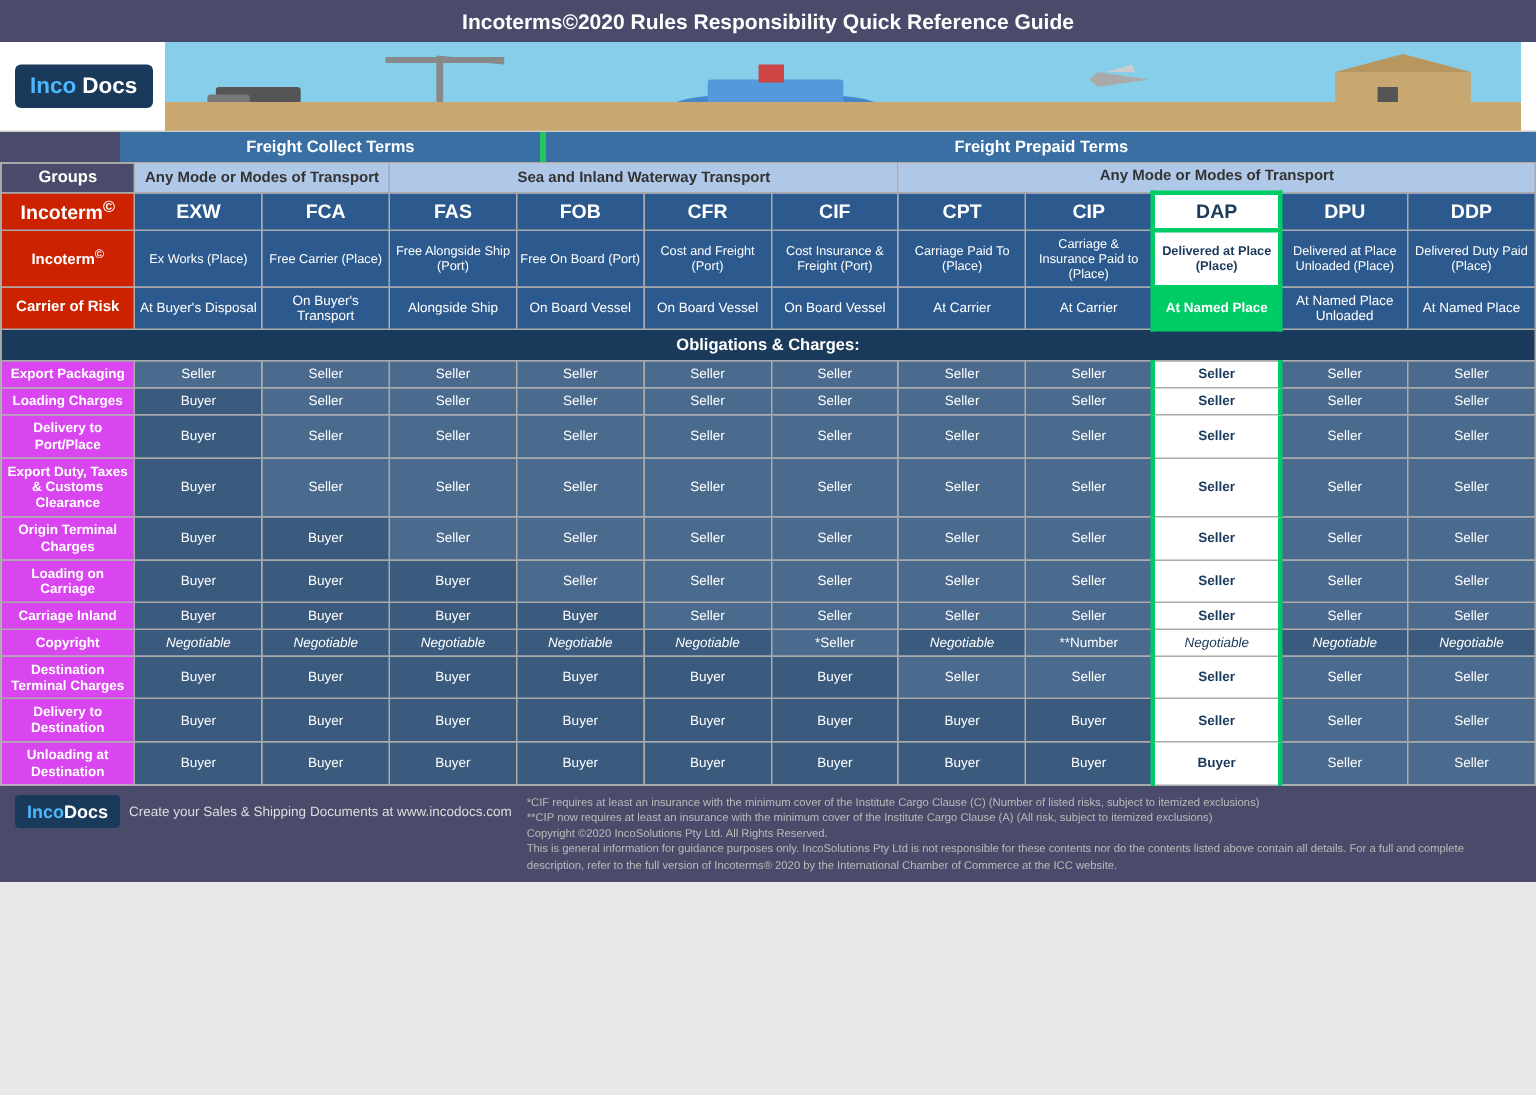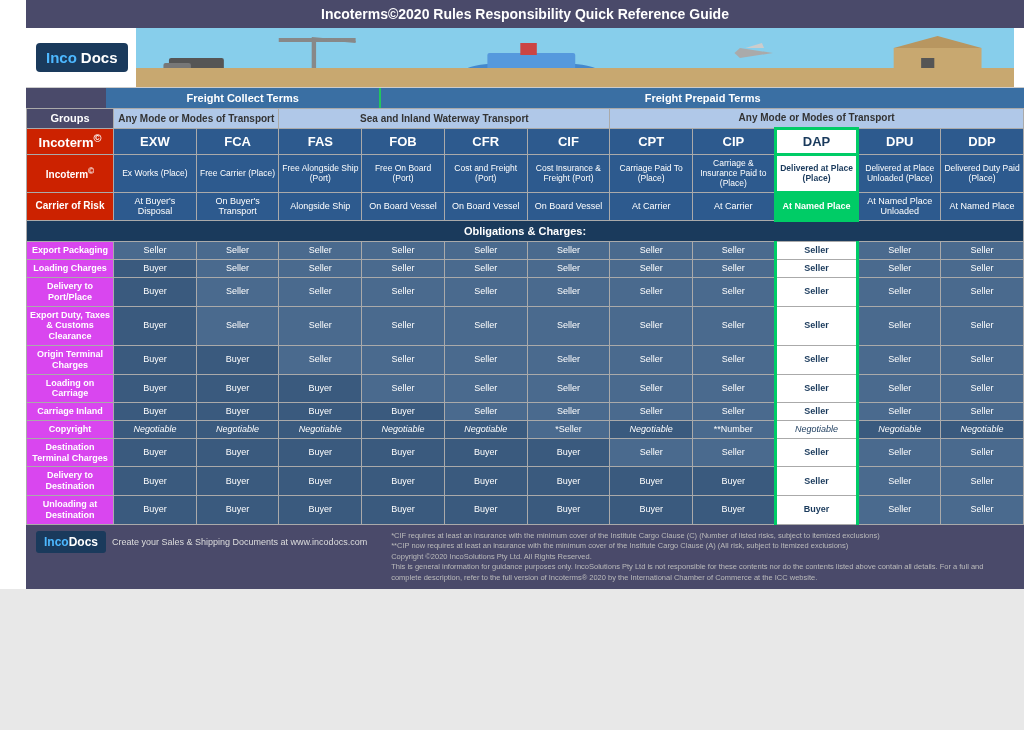--- a/index.html
+++ b/index.html
@@ -7,21 +7,20 @@
       font-family: Arial, sans-serif;
       background: #e8e8e8;
       width: 1024px;
       min-height: 730px;
       overflow: hidden;
     }
     .outer-wrapper {
       width: 1024px;
       background: #fff;
       position: relative;
-      padding-left: 26px;
     }
     .page-title {
       background: #4a4a6a;
       color: #fff;
       text-align: center;
       padding: 6px 10px;
       font-size: 14px;
       font-weight: bold;
     }
     .logo-banner {
@@ -214,21 +213,21 @@
     }
     .td-dap-last {
       border-bottom: 3px solid #00cc66 !important;
     }
     
     .footer {
       background: #4a4a6a;
       padding: 6px 10px;
       display: flex;
       align-items: flex-start;
-      gap: 24px;
+      gap: 10px;
     }
     .footer-logo {
       display: flex;
       align-items: center;
       gap: 6px;
       min-width: 160px;
     }
     .footer-logo-box {
       background: #1a3a5c;
       color: #fff;
@@ -294,21 +293,21 @@
 
         <rect x="690" y="20" width="80" height="25" fill="#c8a870"></rect>
         <polygon points="690,20 730,8 770,20" fill="#b89660"></polygon>
         <rect x="715" y="30" width="12" height="15" fill="#555"></rect>
       </svg>
     </div>
   </div>
 
   <div style="display:flex; background:#2d5a8e;">
     <div style="width:80px; min-width:80px; background:#4a4a6a;">&nbsp;</div>
-    <div style="flex:2.3; text-align:center; color:#fff; font-size:11px; font-weight:bold; padding:4px; background:#3a6fa3; border-right:2px solid #22c55e;">Freight Collect Terms</div>
+    <div style="flex:2.3; text-align:center; color:#fff; font-size:11px; font-weight:bold; padding:4px; background:#3a6fa3; border-right:4px solid #22c55e;">Freight Collect Terms</div>
     <div style="flex:5.5; text-align:center; color:#fff; font-size:11px; font-weight:bold; padding:4px; background:#3a6fa3;">Freight Prepaid Terms</div>
   </div>
 
   <div class="main-table-wrapper">
     <table class="incoterms-table">
       <colgroup>
         <col style="width:80px">
         <col style="width:76px">
           <col style="width:76px">
           <col style="width:76px">

